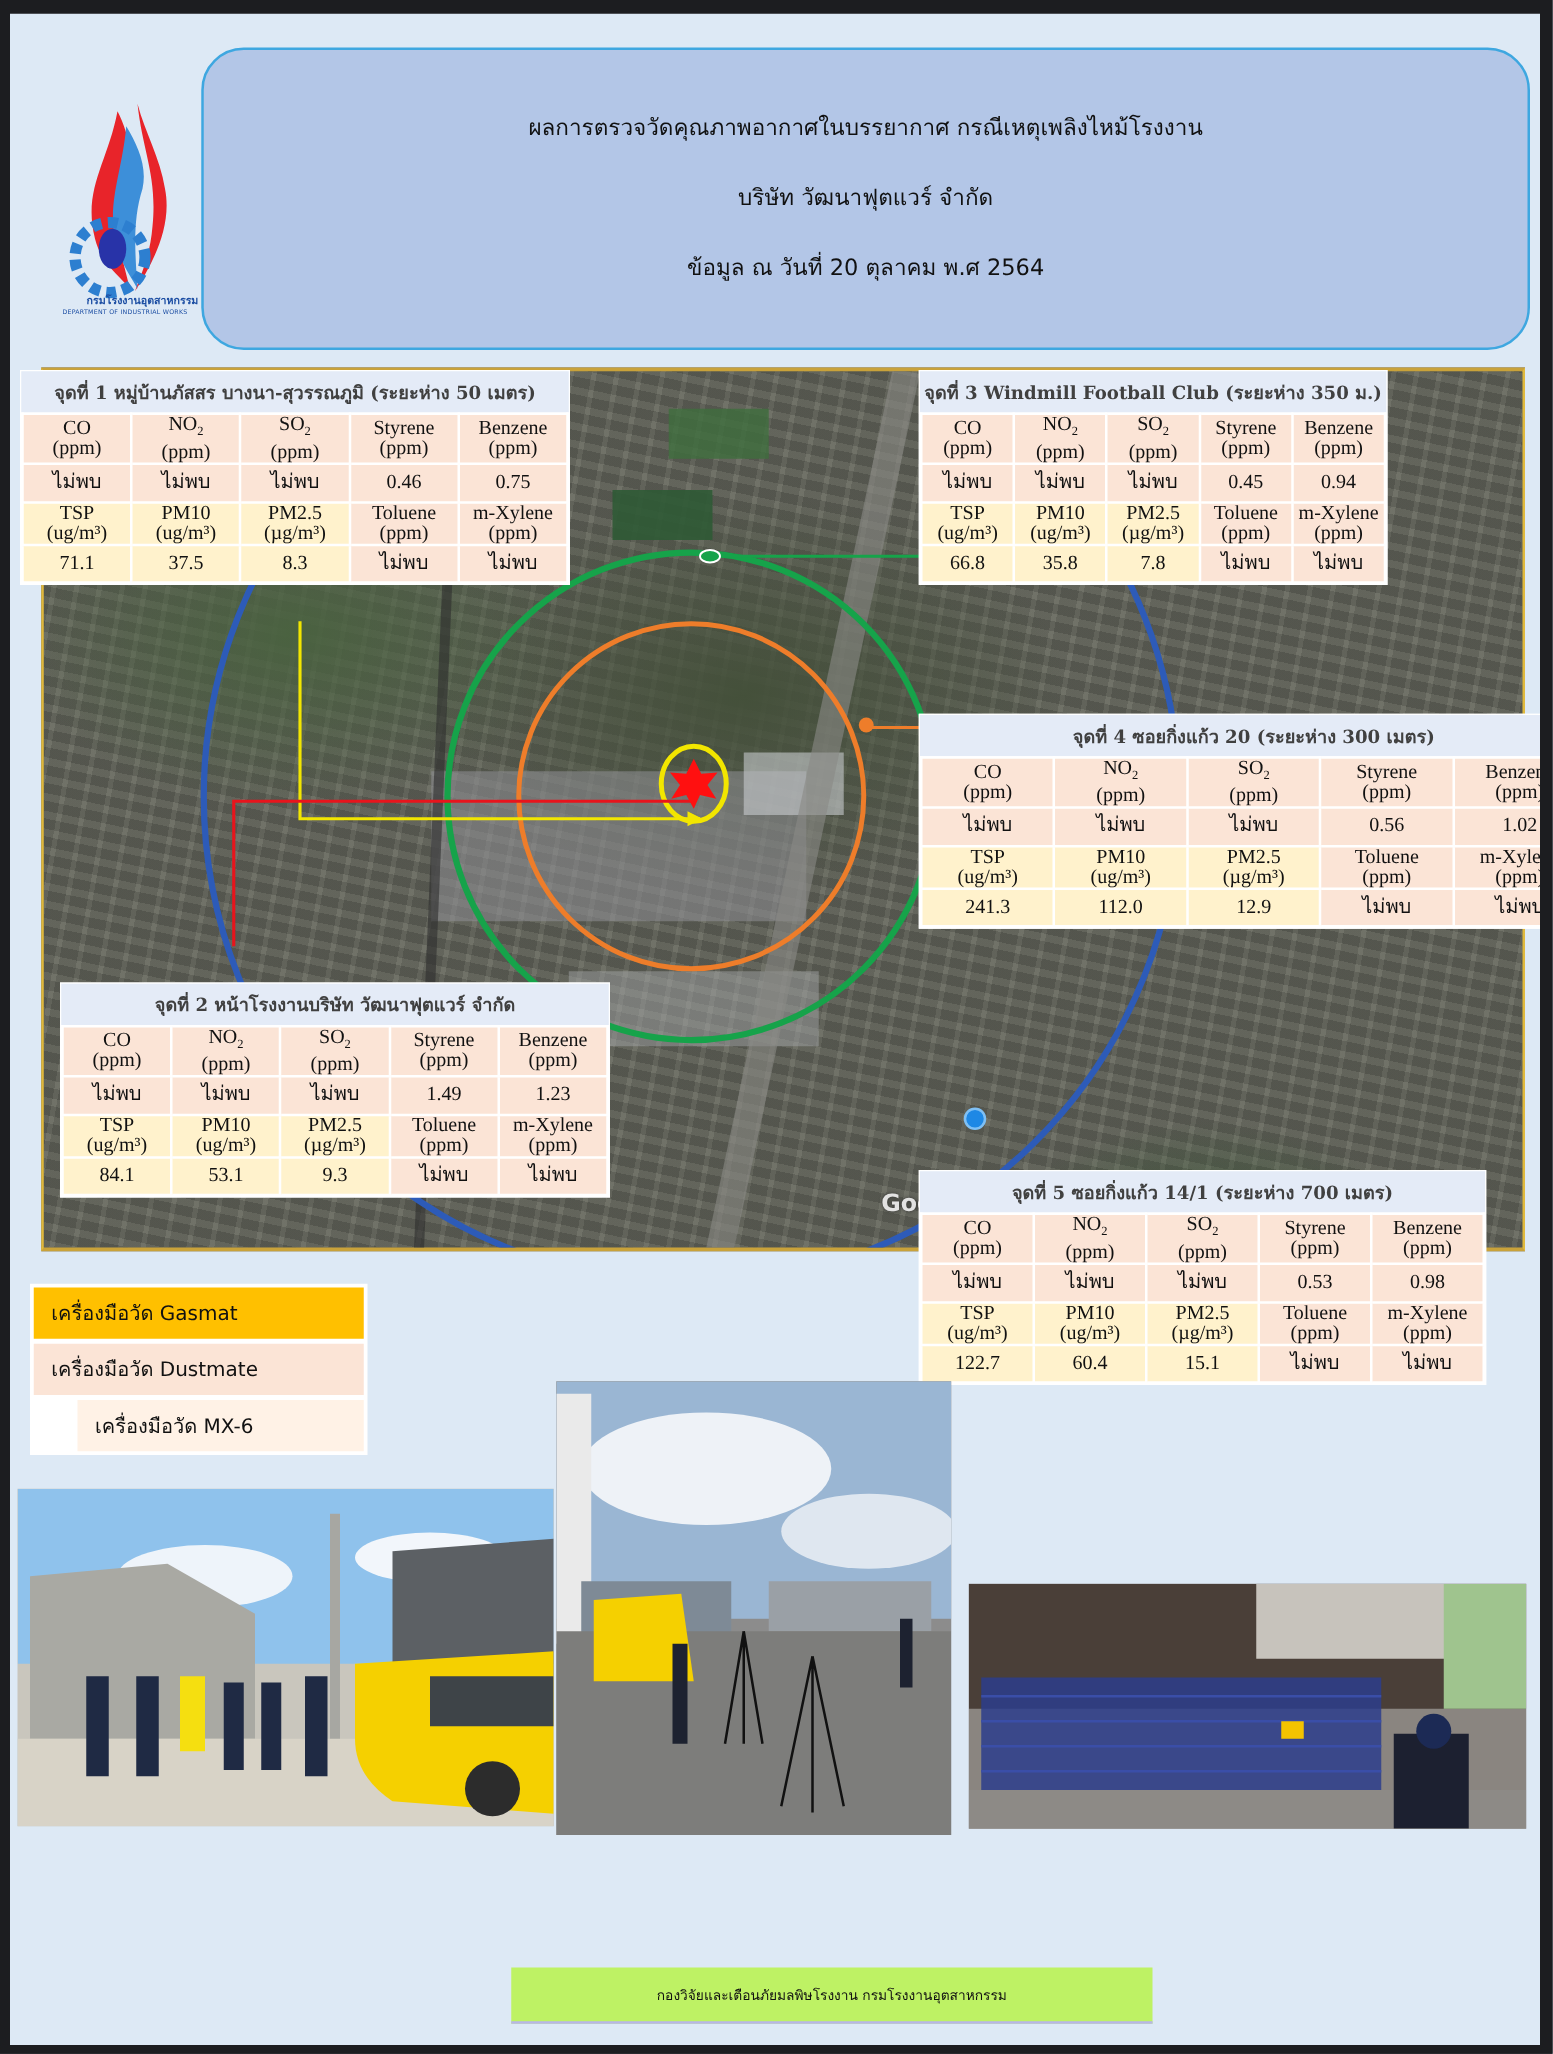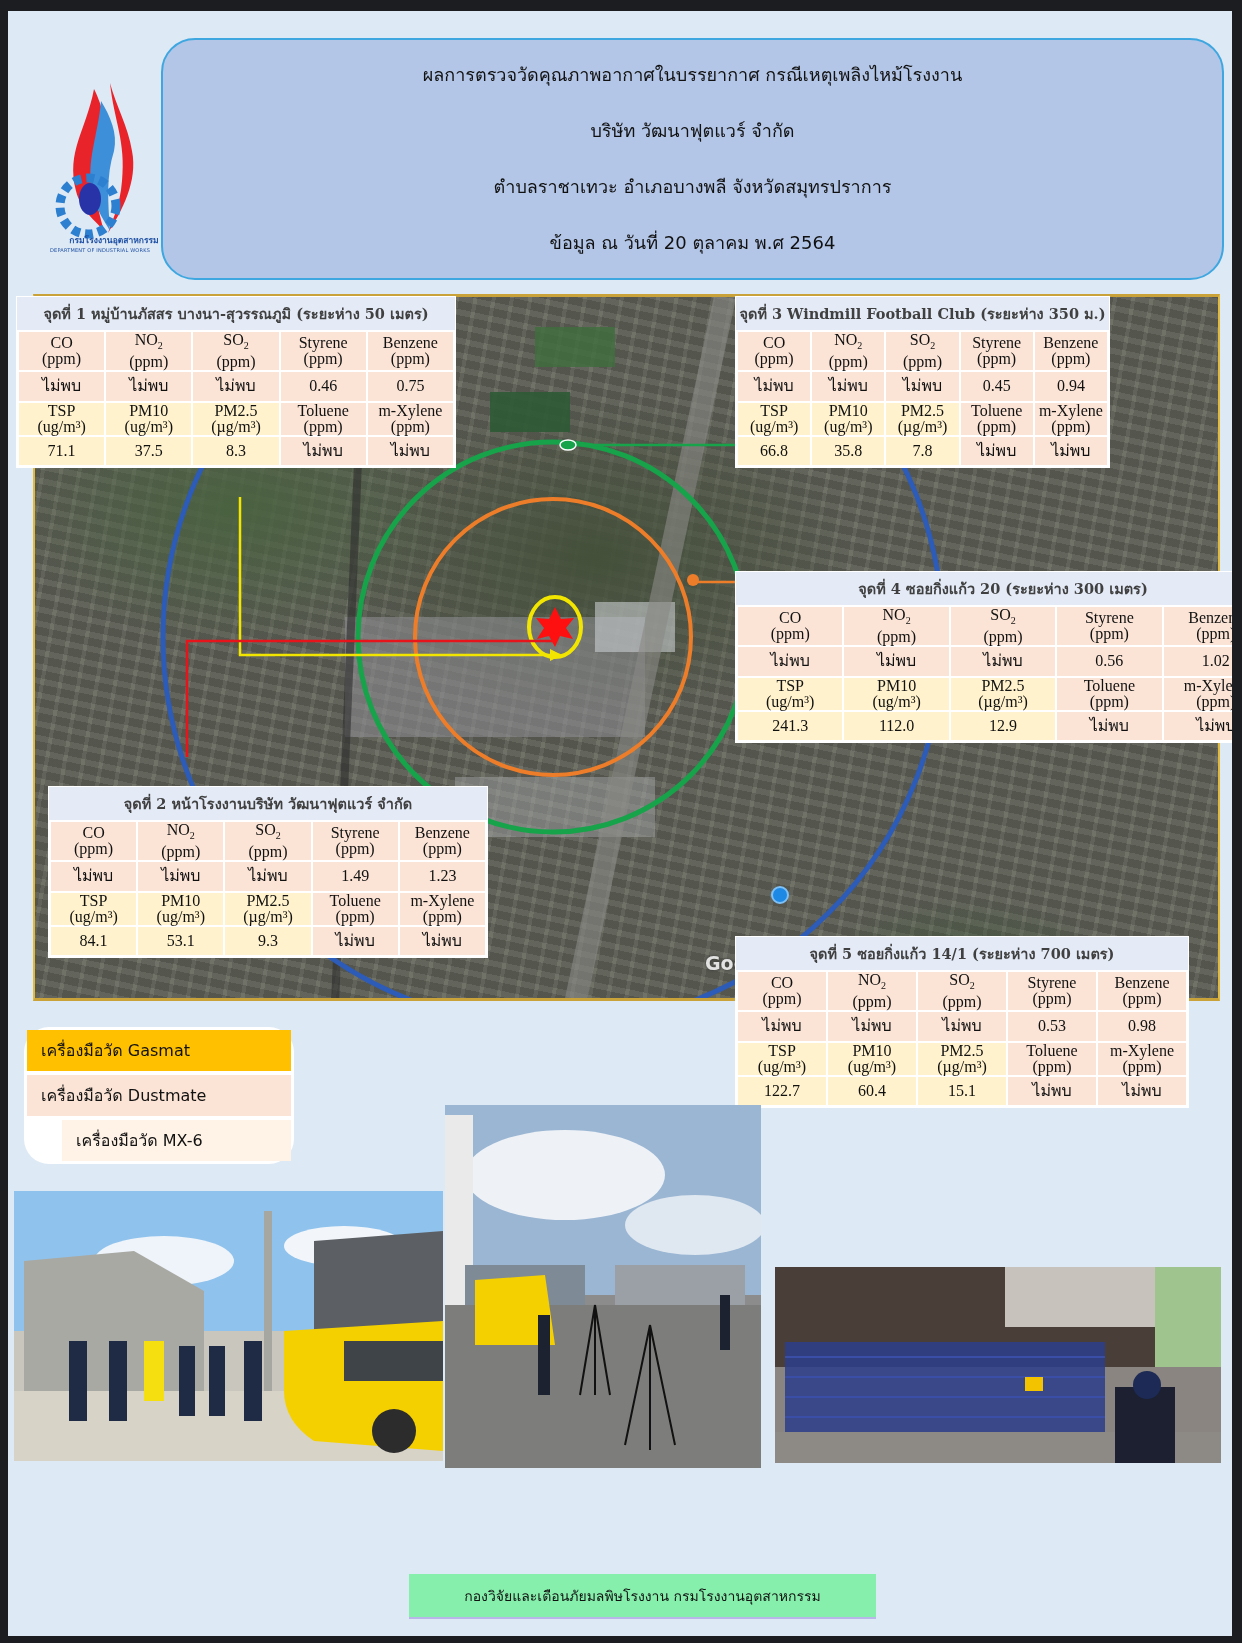--- a/index.html
+++ b/index.html
@@ -29,28 +29,28 @@
   
   .dtable { position: absolute; background: #fff; border: 1px solid #fff; }
   .dtable .dt-head { background: #e4ebf7; height: 33px; display: flex; align-items: center; justify-content: center; font-family: "DejaVu Serif", serif; font-weight: bold; font-size: 14.5px; color: #404040; white-space: nowrap; }
   .dtable table { border-collapse: collapse; width: 100%; table-layout: fixed; }
   .dtable td { border: 2px solid #fff; text-align: center; font-family: "Liberation Serif", "DejaVu Serif", serif; font-size: 16px; color: #111; height: 30.5px; line-height: 16px; padding: 0; }
   .dtable td.g { background: #fbe4d6; }
   .dtable td.d { background: #fff2cc; }
   .dtable sub { font-size: 10px; }
 
   
-  .legend { position: absolute; left: 16px; top: 1016px; width: 270px; background: #fff; padding: 3px; border-radius: 25px; }
+  .legend { position: absolute; left: 16px; top: 1016px; width: 270px; background: #fff; padding: 3px; }
   .legend .li { height: 41px; display: flex; align-items: center; padding-left: 14px; font-size: 16px; color: #111; margin-bottom: 4px; font-family: "DejaVu Sans", sans-serif; }
   .legend .li:last-child { margin-bottom: 0; margin-left: 35px; }
 
   
   .photo { position: absolute; overflow: hidden; }
 
-  .footer { position: absolute; left: 401px; top: 1563px; width: 467px; height: 45px; background: #86efac; display: flex; align-items: center; justify-content: center; font-size: 14px; color: #111; border-bottom: 2px solid #b8b6e8; }
+  .footer { position: absolute; left: 401px; top: 1563px; width: 513px; height: 45px; background: #bef264; display: flex; align-items: center; justify-content: center; font-size: 11px; color: #111; border-bottom: 2px solid #b8b6e8; }
 </style>
 </head>
 <body>
 
 <div class="page">
 
   <div class="logo">
     <svg width="140" height="160" viewBox="0 0 140 160">
       <path d="M68 8 C60 50 40 70 50 110 C55 130 70 140 78 150 C70 120 62 90 75 60 C82 40 74 20 68 8 Z" fill="#e8242a"></path>
       <path d="M84 2 C88 40 100 60 96 100 C94 125 86 140 82 152 C96 130 112 100 106 70 C102 45 90 25 84 2 Z" fill="#e8242a"></path>
@@ -58,21 +58,20 @@
       <circle cx="62" cy="125" r="28" fill="none" stroke="#2d7fd0" stroke-width="9" stroke-dasharray="8 5"></circle>
       <ellipse cx="64" cy="118" rx="11" ry="16" fill="#2833a8"></ellipse>
     </svg>
   </div>
   <div class="logo-text">กรมโรงงานอุตสาหกรรม</div>
   <div class="logo-sub">DEPARTMENT OF INDUSTRIAL WORKS</div>
 
   <div class="title-box">
     <div class="title-line">ผลการตรวจวัดคุณภาพอากาศในบรรยากาศ กรณีเหตุเพลิงไหม้โรงงาน</div>
     <div class="title-line">บริษัท วัฒนาฟุตแวร์ จำกัด</div>
-    <div class="title-line">ตำบลราชาเทวะ อำเภอบางพลี จังหวัดสมุทรปราการ</div>
     <div class="title-line">ข้อมูล ณ วันที่ 20 ตุลาคม พ.ศ 2564</div>
   </div>
 
   <div class="map">
     <svg class="overlay" width="1187" height="707" viewBox="0 0 1187 707">
 
       <rect x="500" y="30" width="80" height="40" fill="#3f6e3d" opacity=".8"></rect>
       <rect x="455" y="95" width="80" height="40" fill="#2f5a35" opacity=".9"></rect>
       <rect x="310" y="320" width="300" height="120" fill="#8f9096" opacity=".55"></rect>
       <rect x="560" y="305" width="80" height="50" fill="#c8cccf" opacity=".6"></rect>

